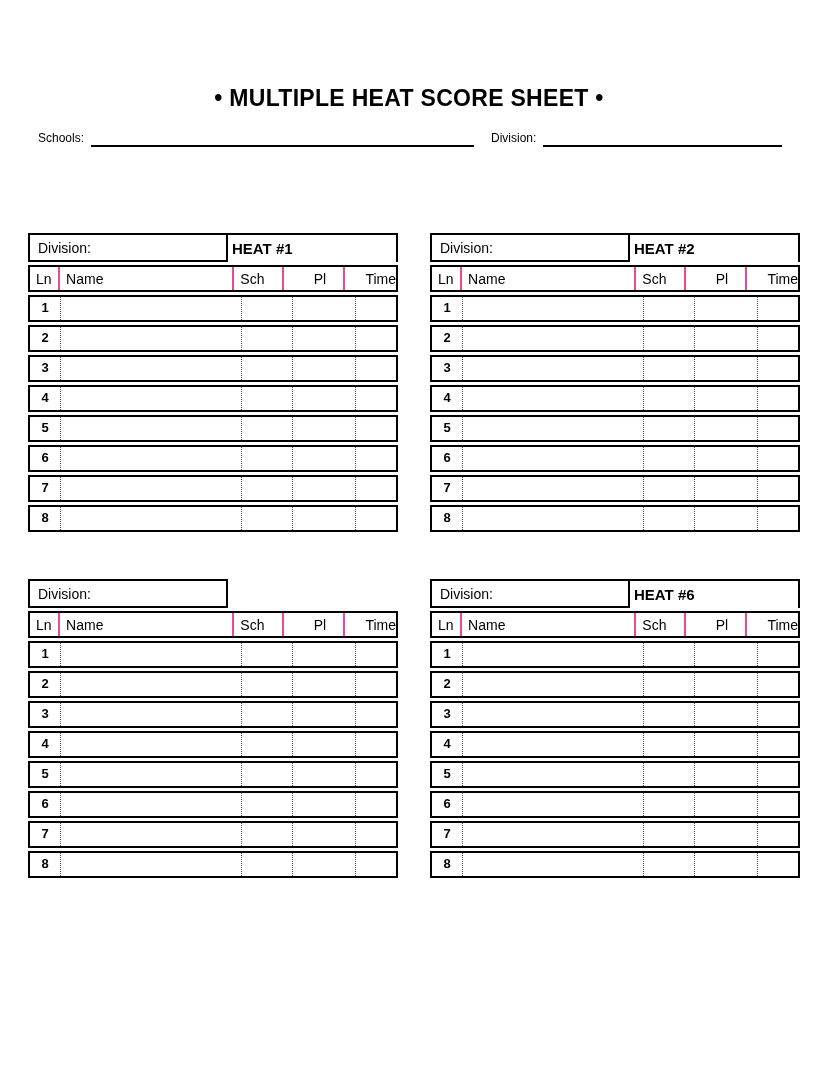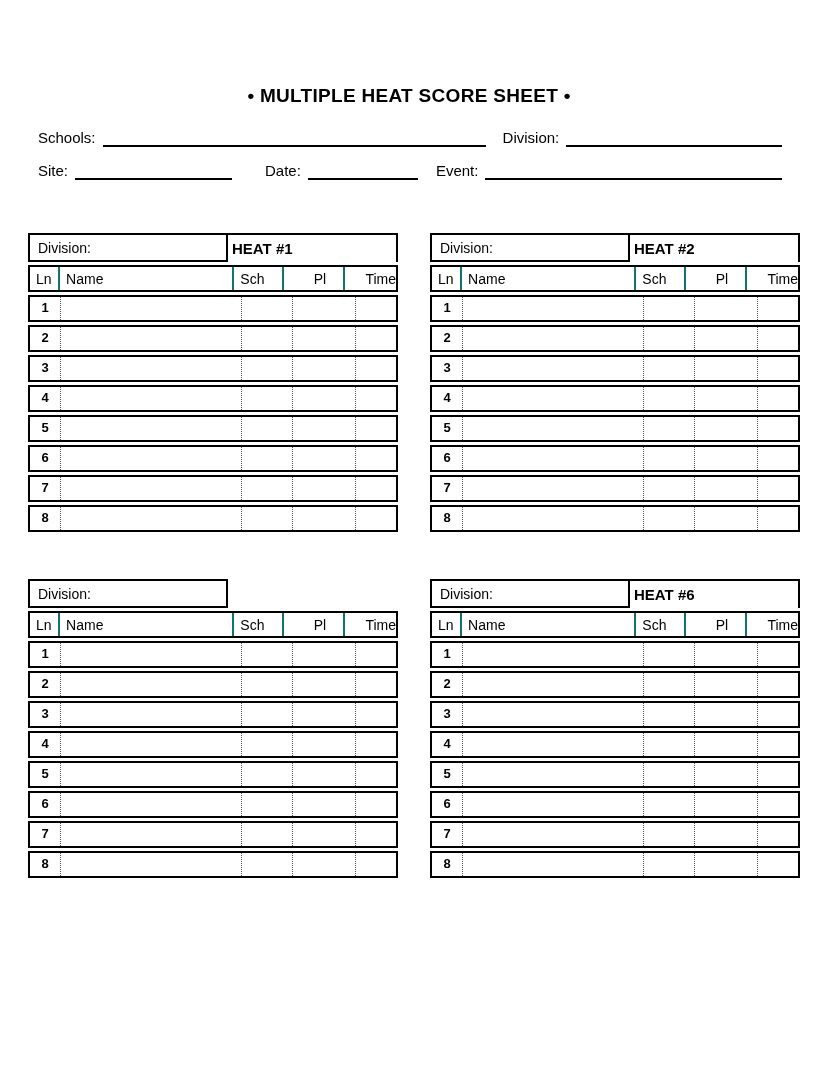--- a/index.html
+++ b/index.html
@@ -9,27 +9,27 @@
     width:818px; height:1067px;
     background:#ffffff;
     font-family:"Liberation Sans", sans-serif;
     color:#000;
     margin:0 auto;
     overflow:hidden;
   }
   .title {
     position:absolute; top:85px; left:0; right:0;
     text-align:center;
-    font-size:19px; font-weight:bold;
+    font-size:23px; font-weight:bold;
     letter-spacing:0.3px;
   }
   .field-row {
     position:absolute; left:38px; right:36px;
     display:flex; align-items:flex-end;
-    font-size:15px; line-height:18px;
+    font-size:12px; line-height:18px;
     white-space:nowrap;
   }
   .row1 { top:129px; }
   .row2 { top:162px; }
   .field-row .lbl { margin-right:7px; }
   .blank { border-bottom:2px solid #000; height:18px; }
   .blank.schools { width:383px; margin-right:17px; }
   .blank.division-top { flex:1; }
   .blank.site { width:157px; margin-right:33px; }
   .blank.date { width:110px; margin-right:18px; }
@@ -51,21 +51,21 @@
   .heat-label {
     flex:1; border-top:2px solid #000; border-right:2px solid #000;
     display:flex; align-items:center;
     padding-left:4px; font-size:15px; font-weight:bold;
   }
   .header-row {
     display:flex; height:27px;
     border:2px solid #000; margin-top:3px;
   }
   .hcell {
-    border-right:2px solid #0f766e;
+    border-right:2px solid #ec4899;
     display:flex; align-items:center;
     padding-left:6px; font-size:14px;
   }
   .hcell:last-child { border-right:none;padding-left:20px; }
   .lane-row {
     display:flex; height:27px;
     border:2px solid #000; margin-top:3px;
     background:#fff;
   }
   .lcell { border-right:1px dotted #555; }
@@ -86,28 +86,20 @@
 <div class="sheet">
   <div class="title">• MULTIPLE HEAT SCORE SHEET •</div>
 
   <div class="field-row row1">
     <span class="lbl">Schools:</span>
     <span class="blank schools"></span>
     <span class="lbl">Division:</span>
     <span class="blank division-top"></span>
   </div>
 
-  <div class="field-row row2">
-    <span class="lbl">Site:</span>
-    <span class="blank site"></span>
-    <span class="lbl">Date:</span>
-    <span class="blank date"></span>
-    <span class="lbl">Event:</span>
-    <span class="blank event"></span>
-  </div>
 
   <div class="heats-grid">
   <div class="heat">
     <div class="caption-row">
       <div class="division-box">
         <span>Division:</span>
       </div>
       <div class="heat-label">HEAT #1</div>
     </div>
     <div class="header-row">

